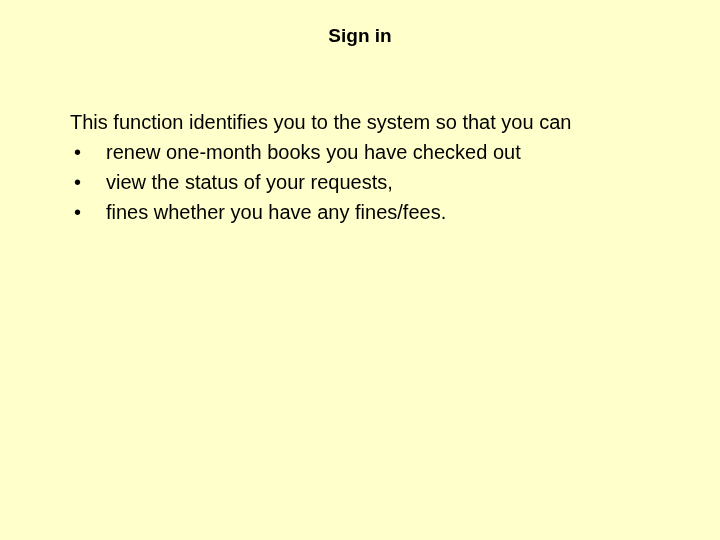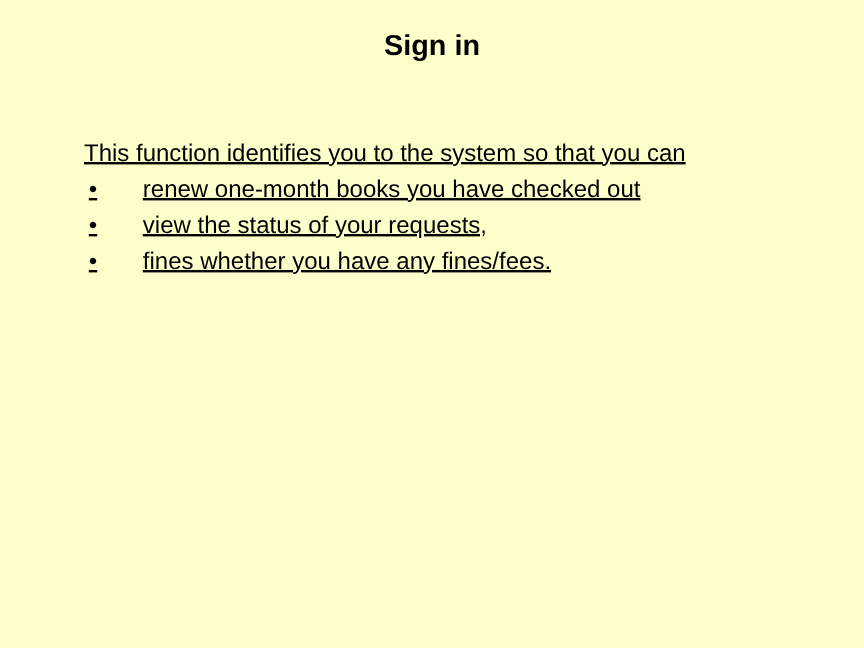--- a/index.html
+++ b/index.html
@@ -17,45 +17,43 @@
     }
     .slide {
       padding: 20px 70px 0 70px;
     }
     .title-block {
       text-align: center;
       margin-bottom: 60px;
       margin-top: 5px;
     }
     .title-line {
-      font-size: 24px;
+      font-size: 19px;
       font-weight: bold;
       line-height: 1.2;
     }
     .body-text {
       font-size: 20px;
       line-height: 1.4;
-      text-decoration: underline;
     }
     .intro {
       margin-bottom: 2px;
     }
     .bullet-row {
       display: flex;
       align-items: baseline;
       margin-bottom: 2px;
     }
     .bullet-dot {
       width: 36px;
       flex-shrink: 0;
       padding-left: 4px;
     }
     .bullet-text {
       flex: 1;
-      margin-left: 13px;
     }
   </style>
 </head>
 <body>
 
 <div class="slide">
   <div class="title-block">
     <div class="title-line">Sign in</div>
   </div>
   <div class="body-text">

